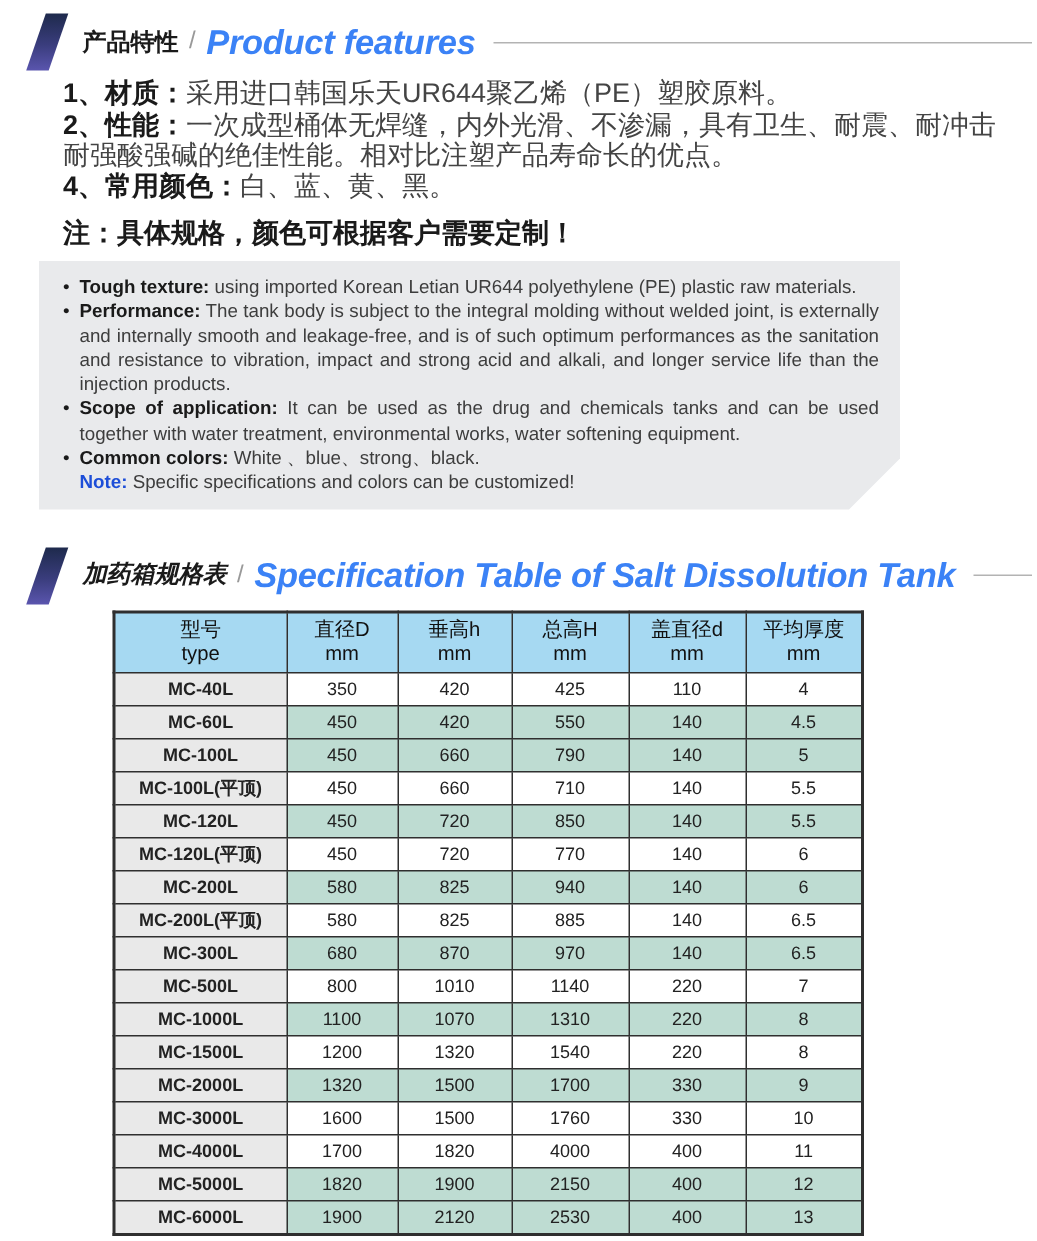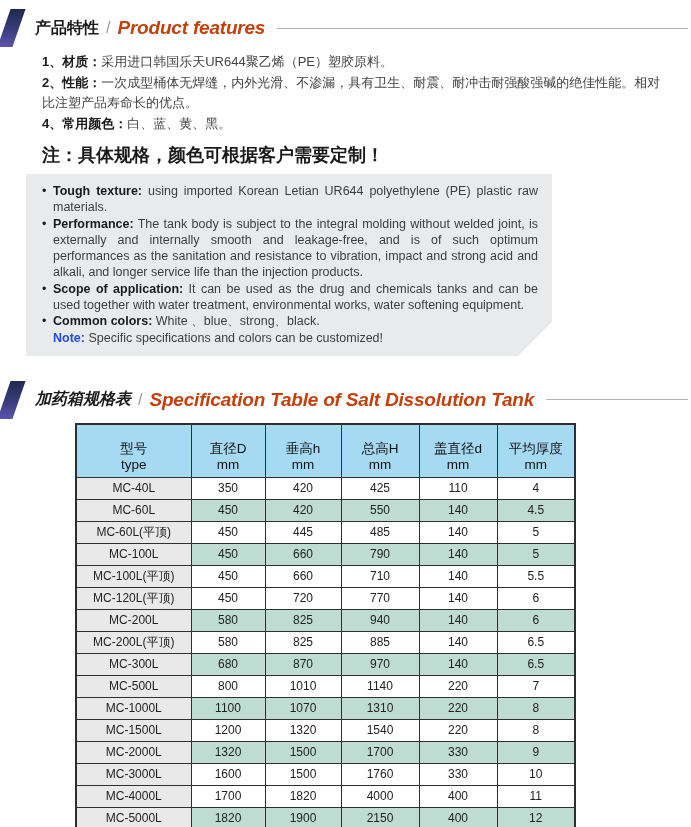--- a/index.html
+++ b/index.html
@@ -4,65 +4,65 @@
 <style>
   html,body{margin:0;padding:0;}
   body{
     width:691px;height:827px;overflow:hidden;background:#ffffff;
     font-family:"Liberation Sans","DejaVu Sans",sans-serif;color:#444;
     position:relative;
   }
   .page{width:691px;height:827px;}
 
   
-  .sec-header{display:flex;align-items:center;padding-left:4px;height:40px;}
+  .sec-header{display:flex;align-items:center;padding-left:24px;height:40px;}
   .sec-header.first{margin-top:8px;}
   .sec-header.second{margin-top:24px;}
   .accent{
     width:15px;height:38px;margin-right:16px;
     background:linear-gradient(180deg,#1e2a4c 0%,#3a3d7d 55%,#5a55ae 100%);
     transform:skewX(-19deg);
   }
   .t-cn{font-size:16px;font-weight:bold;color:#1a1a1a;white-space:nowrap;}
   .t-cn.italic{font-style:italic;}
   .t-sep{font-size:16px;color:#999;margin:0 7px;white-space:nowrap;}
-  .t-en{font-size:19px;font-weight:bold;font-style:italic;color:#c2410c;white-space:nowrap;letter-spacing:-0.2px;}
+  .t-en{font-size:23px;font-weight:bold;font-style:italic;color:#3b82f6;white-space:nowrap;letter-spacing:-0.2px;}
   .rule{flex:1;height:1px;background:#b3b3b3;margin-left:12px;margin-right:3px;}
 
   
-  .cn-list{margin:4px 25px 0 42px;font-size:13px;line-height:20.5px;}
+  .cn-list{margin:4px 25px 0 42px;font-size:18px;line-height:20.5px;}
   .cn-item b{color:#1a1a1a;}
   .cn-note{margin:9px 25px 0 42px;font-size:18px;font-weight:bold;color:#1a1a1a;}
 
   
   .en-box{
-    margin:7px 0 0 26px;width:526px;box-sizing:border-box;
+    margin:7px 0 0 26px;width:574px;box-sizing:border-box;
     background:#e9eaec;padding:9px 14px 10px 16px;
     font-size:12.5px;line-height:16.3px;color:#3d3d3d;text-align:justify;
     clip-path:polygon(0 0,100% 0,100% calc(100% - 34px),calc(100% - 34px) 100%,0 100%);
   }
   .en-item{padding-left:11px;text-indent:-11px;}
   .en-item .bullet{display:inline-block;width:11px;text-indent:0;color:#1a1a1a;}
   .en-item b{color:#1a1a1a;}
   .en-note{padding-left:11px;}
   .en-note b{color:#1d4ed8;}
 
   
   .spec-table{
     border-collapse:collapse;table-layout:fixed;
     margin:3px 0 0 75px;width:499px;
     border:2px solid #2f2f2f;
   }
   .spec-table th,.spec-table td{border:1px solid #2f2f2f;text-align:center;vertical-align:middle;}
   .spec-table th{
     background:#a6d9f2;font-weight:normal;color:#111;
-    font-size:13.5px;line-height:16px;padding:16px 0 4px 0;
+    font-size:13.5px;line-height:16px;padding:3px 0 4px 0;
   }
   .spec-table td{font-size:12px;color:#222;height:21px;padding:0;}
-  td.type-cell{background:#e9e9e9;}
+  td.type-cell{background:#e9e9e9;font-weight:bold;}
   td.shade{background:#bedcd2;}
 </style>
 </head>
 <body>
 
 <div class="page">
 
   <div class="sec-header first">
     <div class="accent"></div>
     <span class="t-cn">产品特性</span>
@@ -124,44 +124,44 @@
         </tr>
         <tr>
           <td class="type-cell">MC-60L</td>
           <td class="shade">450</td>
           <td class="shade">420</td>
           <td class="shade">550</td>
           <td class="shade">140</td>
           <td class="shade">4.5</td>
         </tr>
         <tr>
-          <td class="type-cell">MC-60L(平顶)</td>
-          <td class="">450</td>
-          <td class="">445</td>
-          <td class="">485</td>
-          <td class="">140</td>
-          <td class="">5</td>
-        </tr>
-        <tr>
           <td class="type-cell">MC-100L</td>
           <td class="shade">450</td>
           <td class="shade">660</td>
           <td class="shade">790</td>
           <td class="shade">140</td>
           <td class="shade">5</td>
         </tr>
         <tr>
           <td class="type-cell">MC-100L(平顶)</td>
           <td class="">450</td>
           <td class="">660</td>
           <td class="">710</td>
           <td class="">140</td>
           <td class="">5.5</td>
         </tr>
         <tr>
+          <td class="type-cell">MC-120L</td>
+          <td class="shade">450</td>
+          <td class="shade">720</td>
+          <td class="shade">850</td>
+          <td class="shade">140</td>
+          <td class="shade">5.5</td>
+        </tr>
+        <tr>
           <td class="type-cell">MC-120L(平顶)</td>
           <td class="">450</td>
           <td class="">720</td>
           <td class="">770</td>
           <td class="">140</td>
           <td class="">6</td>
         </tr>
         <tr>
           <td class="type-cell">MC-200L</td>
           <td class="shade">580</td>

